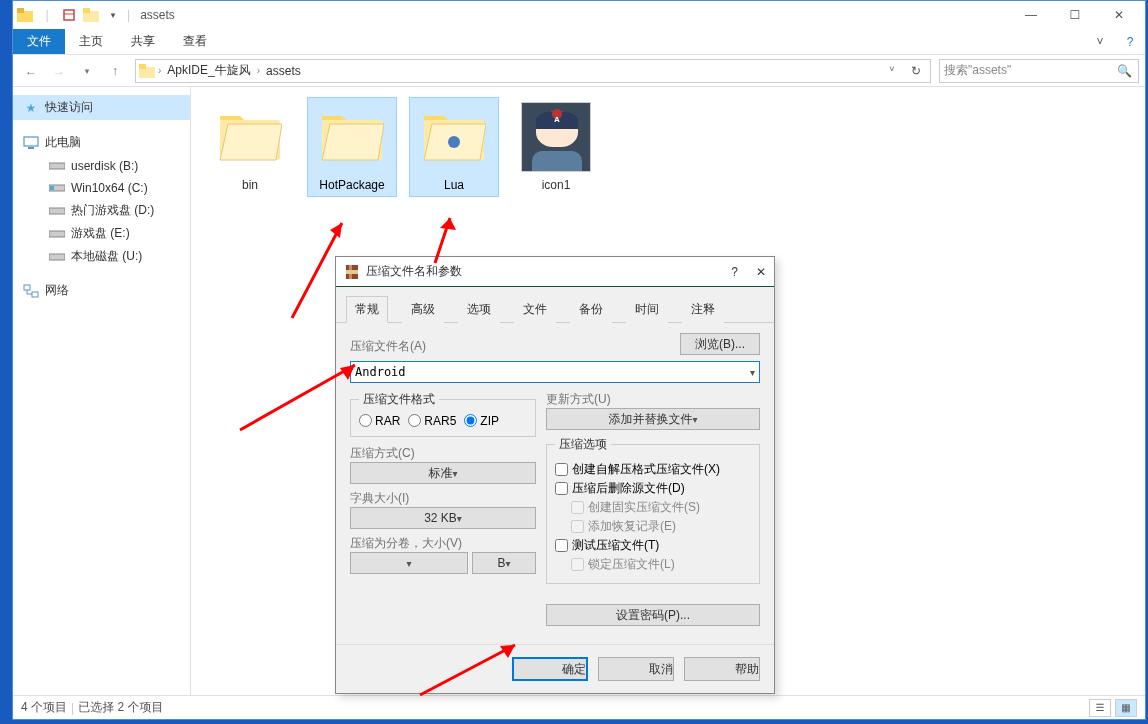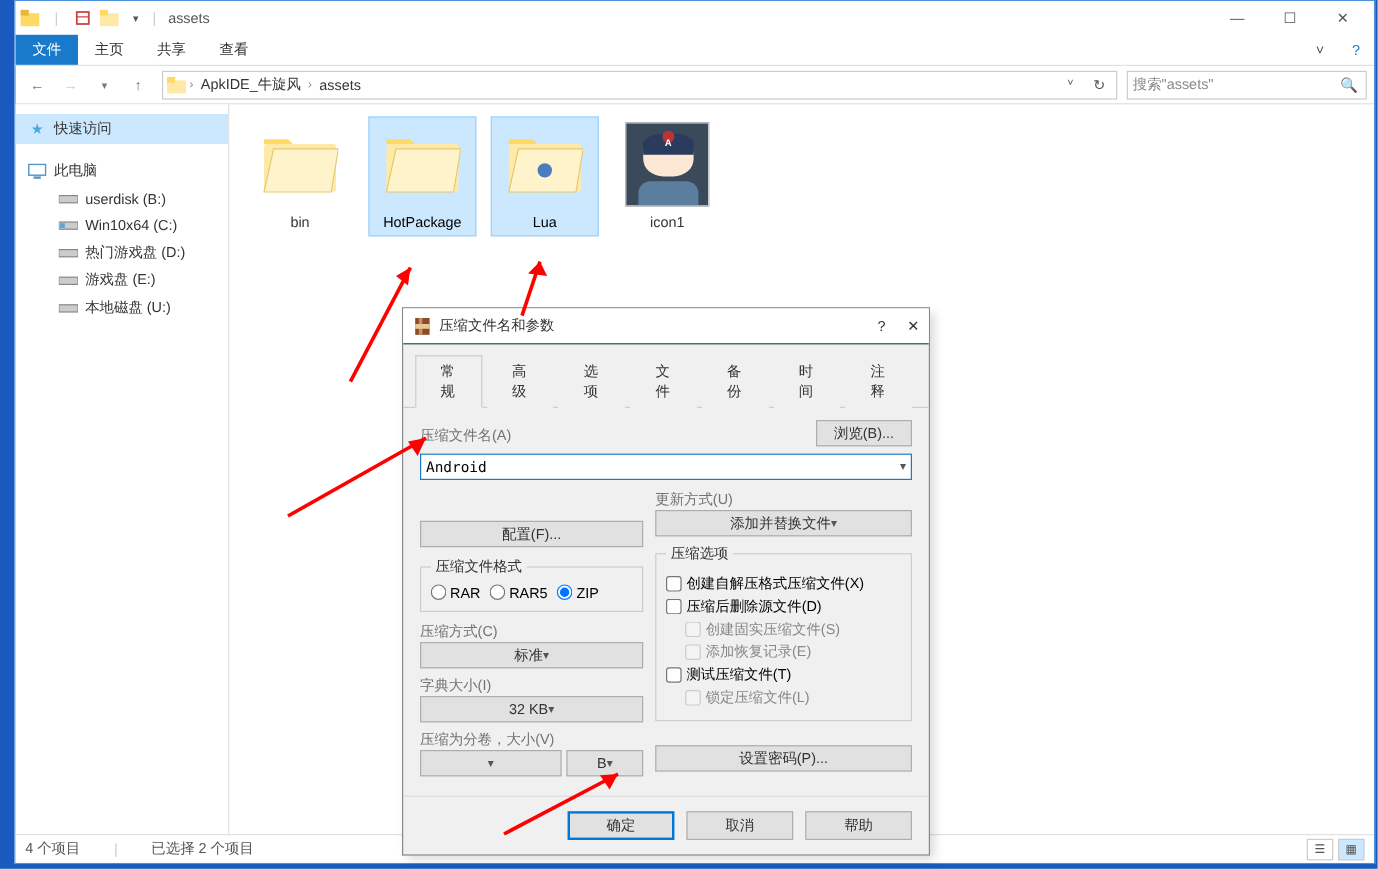--- a/index.html
+++ b/index.html
@@ -50,34 +50,34 @@
 .folder-svg .front { fill: #fff3cc; stroke: #e6c96f; stroke-width: 1; }
 .folder-svg .tab { fill: #ffd966; }
 
 .icon-thumb { width: 70px; height: 70px; border: 1px solid #ccc; background: #3a4a5a; position: relative; overflow: hidden; }
 .cap-body { position: absolute; bottom: 0; left: 10px; width: 50px; height: 20px; background: #5b7d9e; border-radius: 10px 10px 0 0; }
 .cap-head { position: absolute; top: 8px; left: 14px; width: 42px; height: 36px; background: #fce8d5; border-radius: 50% 50% 40% 40%; }
 .cap-mask { position: absolute; top: 8px; left: 14px; width: 42px; height: 18px; background: #2a3b5e; border-radius: 50% 50% 0 0; }
 .cap-star { position: absolute; top: 6px; left: 30px; width: 10px; height: 10px; background: #b33; border-radius: 50%; }
 .cap-a { position: absolute; top: 12px; left: 32px; color: #fff; font-size: 8px; font-weight: bold; }
 
-.statusbar { position: absolute; bottom: 0; left: 0; right: 0; height: 24px; border-top: 1px solid #e1e1e1; display: flex; align-items: center; padding: 0 8px; gap: 28px; color: #555; background: #fff; }
+.statusbar { position: absolute; bottom: 0; left: 0; right: 0; height: 24px; border-top: 1px solid #e1e1e1; display: flex; align-items: center; padding: 0 8px; gap: 4px; color: #555; background: #fff; }
 .statusbar .right { margin-left: auto; display: flex; gap: 4px; }
 .statusbar .right span { width: 22px; height: 18px; border: 1px solid #ccc; display: flex; align-items: center; justify-content: center; font-size: 10px; }
 
 
 .dialog { position: absolute; left: 335px; top: 256px; width: 440px; background: #f0f0f0; border: 1px solid #888; box-shadow: 4px 4px 8px rgba(0,0,0,0.15); }
 .dlg-title { height: 30px; display: flex; align-items: center; padding: 0 8px; background: #fff; border-bottom: 1px solid #14532d; }
 .dlg-title .rar-icon { width: 16px; height: 16px; margin-right: 6px; display: flex; align-items: center; justify-content: center; }
 .dlg-title .t { color: #333; font-size: 12px; }
 .dlg-title .ctrls { margin-left: auto; display: flex; gap: 18px; color: #333; font-size: 14px; }
 .dlg-title .ctrls span { cursor: default; }
 
 .dlg-tabs { display: flex; padding: 8px 10px 0; border-bottom: 1px solid #ccc; }
-.dlg-tab { padding: 4px 20px; border: 1px solid transparent; margin-right: 4px; color: #333; background: #f0f0f0; position: relative; top: 1px; }
+.dlg-tab { padding: 4px 8px; border: 1px solid transparent; margin-right: 14px; color: #333; background: #f0f0f0; position: relative; top: 1px; }
 .dlg-tab.active { background: #f0f0f0; border: 1px solid #ccc; border-bottom: 1px solid #f0f0f0; }
 
 .dlg-body { padding: 10px 14px; }
 .dlg-row { margin-bottom: 6px; }
 .dlg-row label { color: #737373; }
 .archive-name { width: 100%; border: 1px solid #1979ca; height: 22px; padding: 0 4px; font-family: monospace; font-size: 12px; margin-top: 2px; background: #fff; display: flex; align-items: center; justify-content: space-between; }
 .archive-name input { border: none; outline: none; flex: 1; font-family: monospace; font-size: 12px; }
 .archive-name .caret { color: #555; font-size: 10px; }
 
 .browse-btn { width: 80px; height: 22px; background: #e1e1e1; border: 1px solid #adadad; color: #333; }
@@ -99,21 +99,21 @@
 
 .chk-row { display: flex; align-items: center; gap: 4px; margin: 2px 0; }
 .chk-row.disabled { color: #888; padding-left: 16px; }
 .chk-row input { margin: 0; }
 
 .split-select { display: flex; gap: 4px; }
 .split-select .sel1 { flex: 2; }
 .split-select .sel2 { flex: 1; }
 
 .dlg-buttons { display: flex; justify-content: flex-end; gap: 10px; padding: 12px 14px; border-top: 1px solid #ddd; }
-.dlg-buttons button { width: 89px; height: 24px; background: #e1e1e1; border: 1px solid #adadad; color: #333; }
+.dlg-buttons button { width: 76px; height: 24px; background: #e1e1e1; border: 1px solid #adadad; color: #333; text-align: right; }
 .dlg-buttons button.primary { border: 2px solid #0078d7; }
 
 
 .arrow { position: absolute; pointer-events: none; }
 .arrow svg line, .arrow svg polyline, .arrow svg path { stroke: #ff0000; stroke-width: 3; fill: none; }
 .arrow svg polygon { fill: #ff0000; }
 </style>
 </head>
 <body>
 
@@ -238,20 +238,31 @@
         </div>
       <div class="sidebar-sub">
           <span class="sb-icon">
             <svg width="16" height="10" viewBox="0 0 16 10">
               <rect x="0" y="2" width="16" height="6" fill="#ccc" stroke="#888"></rect>
             </svg>
           </span>
           <span>本地磁盘 (U:)</span>
         </div>
       <div style="height:10px;"></div>
+      <div class="sidebar-section">
+        <span class="sb-icon">
+          <svg width="16" height="14" viewBox="0 0 16 14">
+              <rect x="1" y="1" width="6" height="5" fill="none" stroke="#5894c9"></rect>
+              <rect x="9" y="8" width="6" height="5" fill="none" stroke="#5894c9"></rect>
+              <line x1="4" y1="6" x2="4" y2="10" stroke="#5894c9"></line>
+              <line x1="4" y1="10" x2="9" y2="10" stroke="#5894c9"></line>
+            </svg>
+        </span>
+        <span>网络</span>
+      </div>
     </div>
 
     <div class="files">
       <div class="file-item">
         <div class="thumb">
           <svg class="folder-svg" viewBox="0 0 64 54">
               <path class="tab" d="M2 6 h20 l4 4 h-24 z"></path>
               <rect class="back" x="2" y="10" width="60" height="40" rx="2"></rect>
               <path class="front" d="M2 50 L10 14 h54 l-6 36 z"></path>
             </svg>
@@ -341,21 +352,20 @@
     </div>
     <div class="dlg-row">
       <div class="archive-name">
         <input type="text" value="Android" style="">
         <span class="caret">▾</span>
       </div>
     </div>
 
     <div class="dlg-cols">
       <div class="col">
-        <button class="btn-gray" style="margin-top:26px;">配置(F)...</button>
 
         <fieldset>
           <legend>压缩文件格式</legend>
           <div class="radio-row">
             <div class="radio-opt">
                 <input type="radio" name="fmt" style="">
                 <label>RAR</label>
               </div>
             <div class="radio-opt">
                 <input type="radio" name="fmt" style="">

